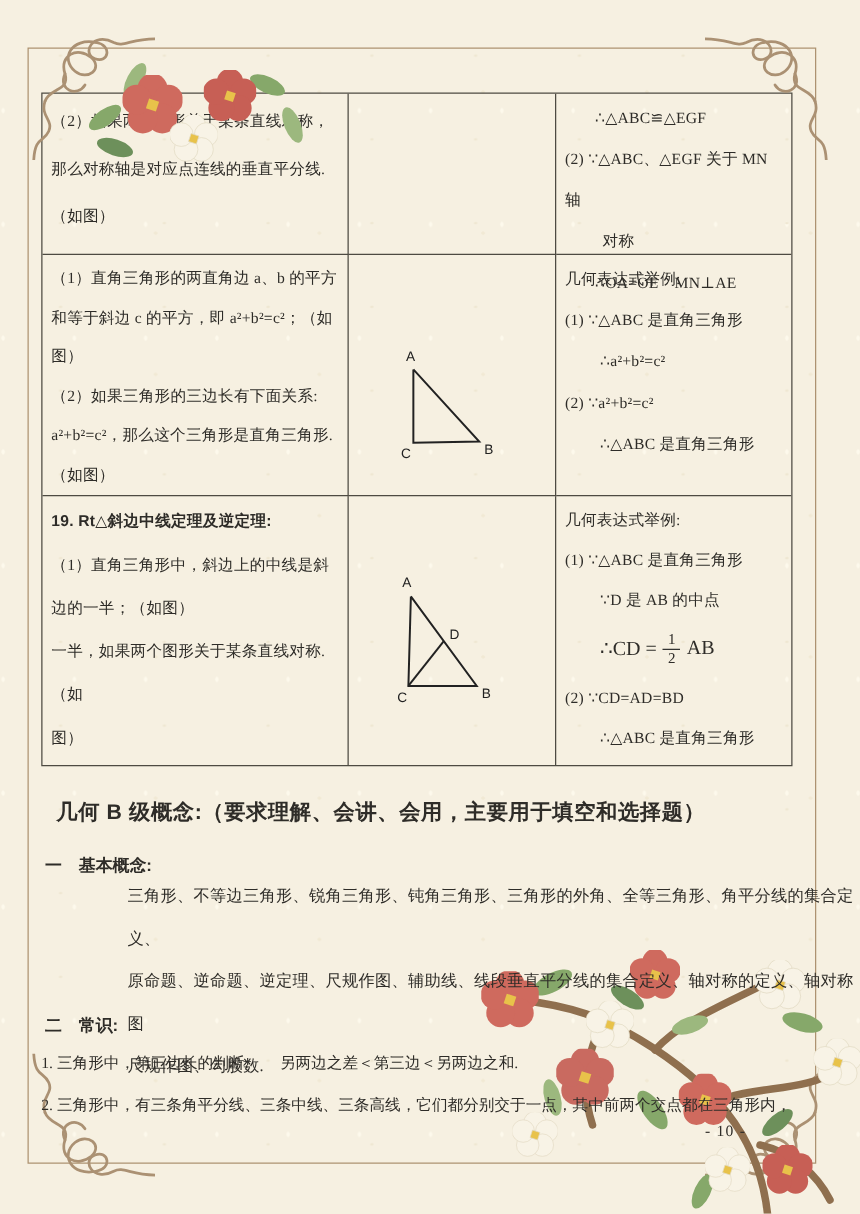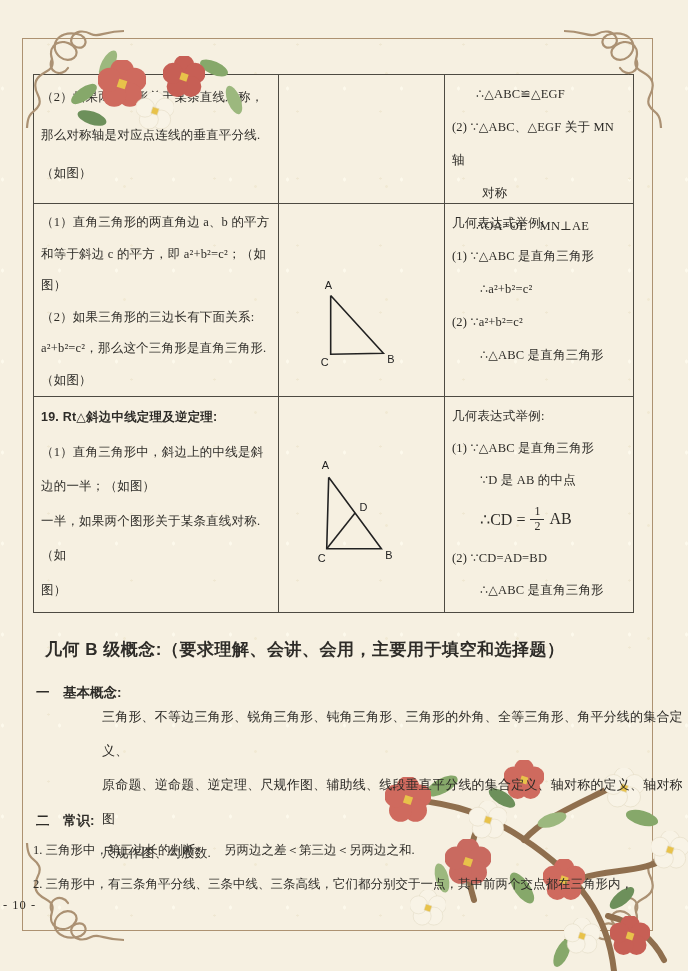--- a/index.html
+++ b/index.html
@@ -48,21 +48,21 @@
   .sec-title{left:45px;top:638px;font-size:17px;font-weight:bold;letter-spacing:.5px;
     font-family:"Liberation Sans","DejaVu Sans",sans-serif;}
   .h1{left:36px;top:684px;font-size:13.5px;font-weight:bold;
     font-family:Liberation Sans, sans-serif;}
   .para{left:62px;top:700px;width:586px;margin-left:40px;}
   .para p{margin:0;font-size:13px;line-height:34px;letter-spacing:.2px;}
   .h2{left:36px;top:812px;font-size:13.5px;font-weight:bold;
     font-family:Liberation Sans, sans-serif;}
   .item{left:33px;top:842px;font-size:12.5px;white-space:nowrap;}
   .item2{top:876px;}
-  .pagenum{left:3px;top:898px;width:594px;text-align:left;font-size:12.5px;letter-spacing:1px;}
+  .pagenum{left:3px;top:898px;width:594px;text-align:right;font-size:12.5px;letter-spacing:1px;}
   
   .deco{position:absolute;z-index:3;pointer-events:none;}
   .fl-tr{transform:scaleX(-1);}
   .fl-bl{transform:scaleY(-1);}
   .fl-br{transform:scale(-1,-1);}
 </style>
 </head>
 <body>
 
 <div class="frame"></div>

